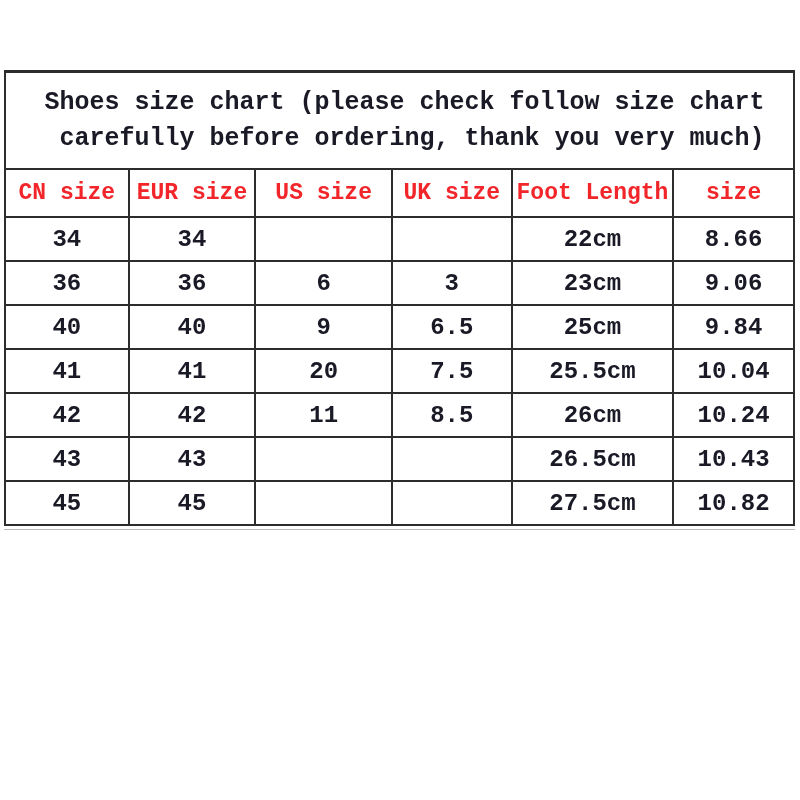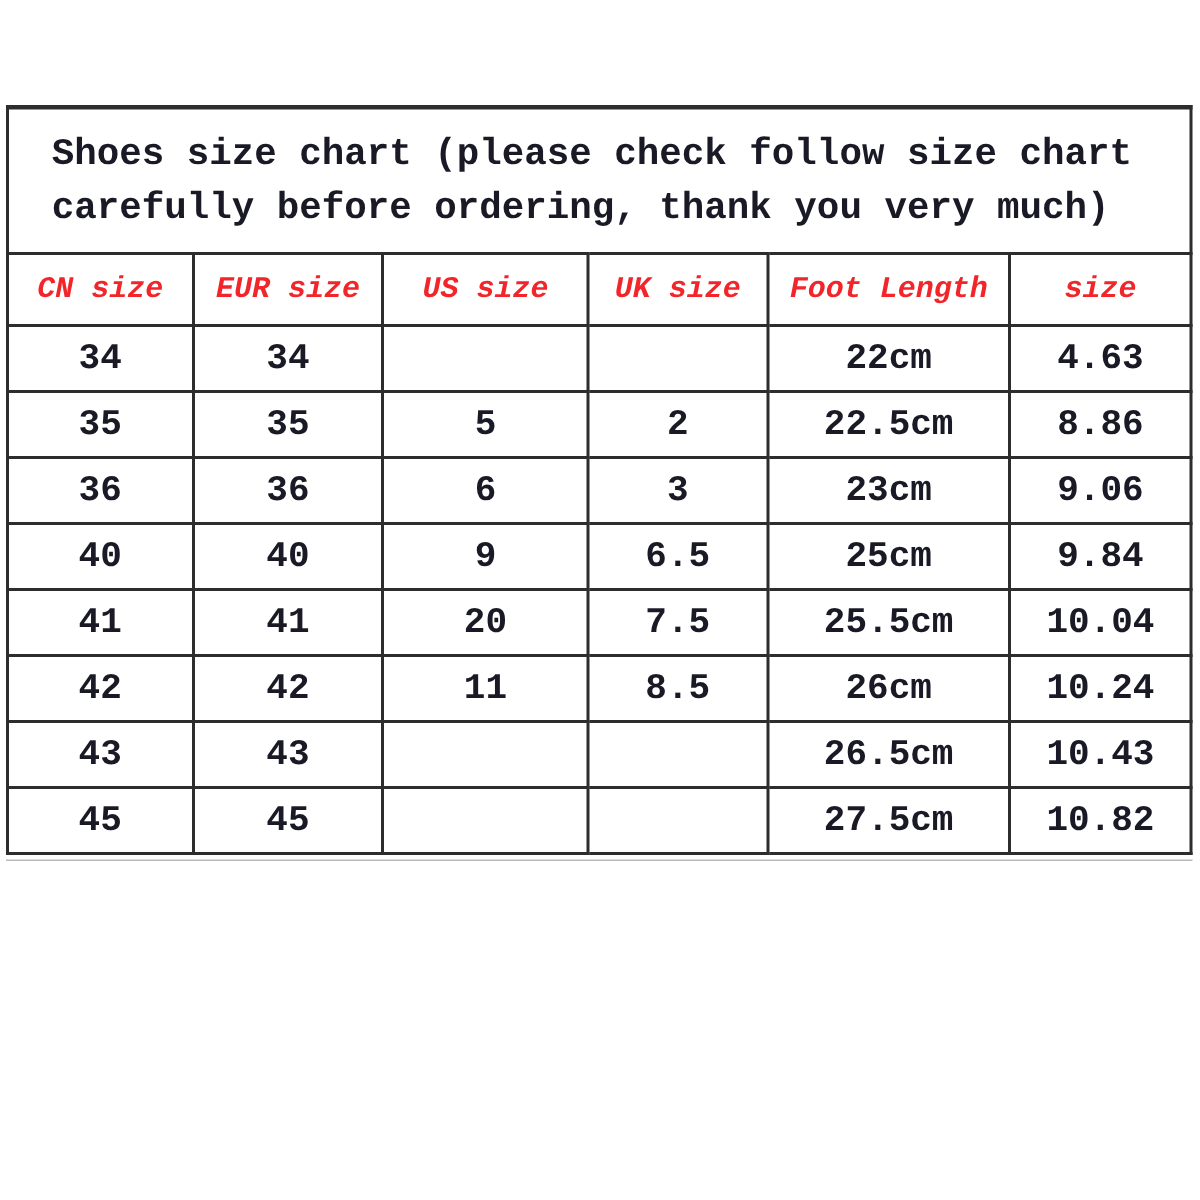--- a/index.html
+++ b/index.html
@@ -35,21 +35,21 @@
     border: 2px solid var(--border-color);
     border-top-width: 3px;
     border-bottom: none;
     display: flex;
     align-items: center;
     justify-content: center;
     background: var(--bg);
   }
   .title-cell p {
     max-width: 730px;
-    text-align: left;
+    text-align: right;
     font-size: 25px;
     line-height: 1.42;
     font-weight: 700;
     color: var(--body-text);
     letter-spacing: 0;
   }
   table.size-table {
     width: 791px;
     border-collapse: collapse;
     table-layout: fixed;
@@ -60,23 +60,22 @@
     box-sizing: border-box;
     border: 2px solid var(--border-color);
     text-align: center;
     vertical-align: middle;
     font-weight: 700;
     white-space: nowrap;
     overflow: hidden;
   }
   table.size-table th {
     height: 48px;
-    font-size: 20px;
+    font-size: 23px;
     color: var(--header-text);
-    font-style: italic;
   }
   table.size-table td {
     height: 44px;
     font-size: 24px;
     color: var(--body-text);
   }
   
   .bottom-stub {
     width: 791px;
     height: 0;
@@ -113,29 +112,21 @@
             <th>size</th>
           </tr>
       </thead>
       <tbody id="body-rows">
           <tr>
             <td>34</td>
             <td>34</td>
             <td></td>
             <td></td>
             <td>22cm</td>
-            <td>4.63</td>
-          </tr>
-          <tr>
-            <td>35</td>
-            <td>35</td>
-            <td>5</td>
-            <td>2</td>
-            <td>22.5cm</td>
-            <td>8.86</td>
+            <td>8.66</td>
           </tr>
           <tr>
             <td>36</td>
             <td>36</td>
             <td>6</td>
             <td>3</td>
             <td>23cm</td>
             <td>9.06</td>
           </tr>
           <tr>

